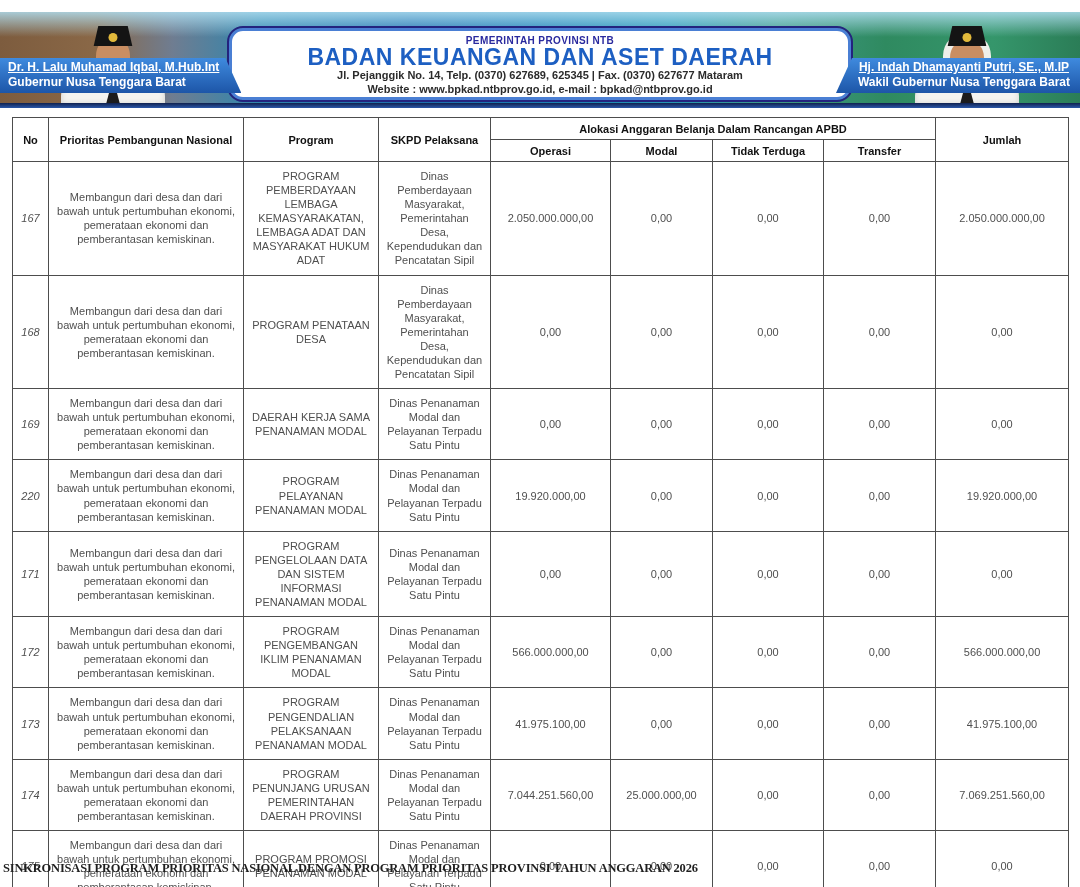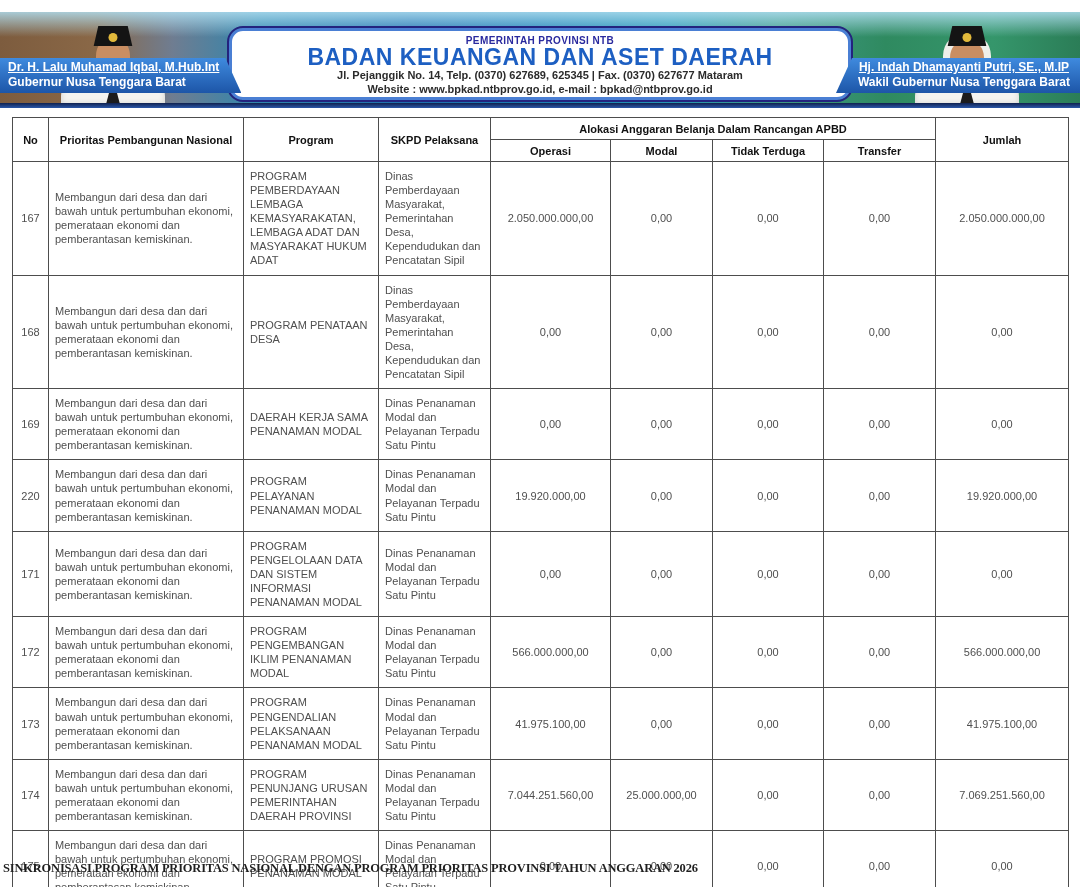--- a/index.html
+++ b/index.html
@@ -91,22 +91,22 @@
     border:1px solid #4d4d4d;
   }
   table.main th {
     font-size:11px; font-weight:bold; color:#111;
     text-align:center; vertical-align:middle; padding:4px 3px;
   }
   table.main td {
     font-size:11px; color:#4f4f4f; vertical-align:middle;
     padding:7px 6px; line-height:1.28;
   }
-  td.c-no   { text-align:center; }
-  td.c-text { text-align:left; padding-left:9px; padding-right:10px; }
+  td.c-no   { text-align:center;font-style:italic; }
+  td.c-text { text-align:center; padding-left:9px; padding-right:10px; }
   td.c-num  { text-align:center; padding-right:9px; }
   thead tr.h1 th { height:22px; }
   thead tr.h2 th { height:22px;margin-top:44px; }
 
   
   .footer-caption {
     position:absolute; left:3px; top:860px;
     font-family:"Liberation Serif", serif;
     font-size:13px; font-weight:bold; color:#1f1f1f;
     letter-spacing:-0.2px; transform:scaleX(.96); transform-origin:left;

